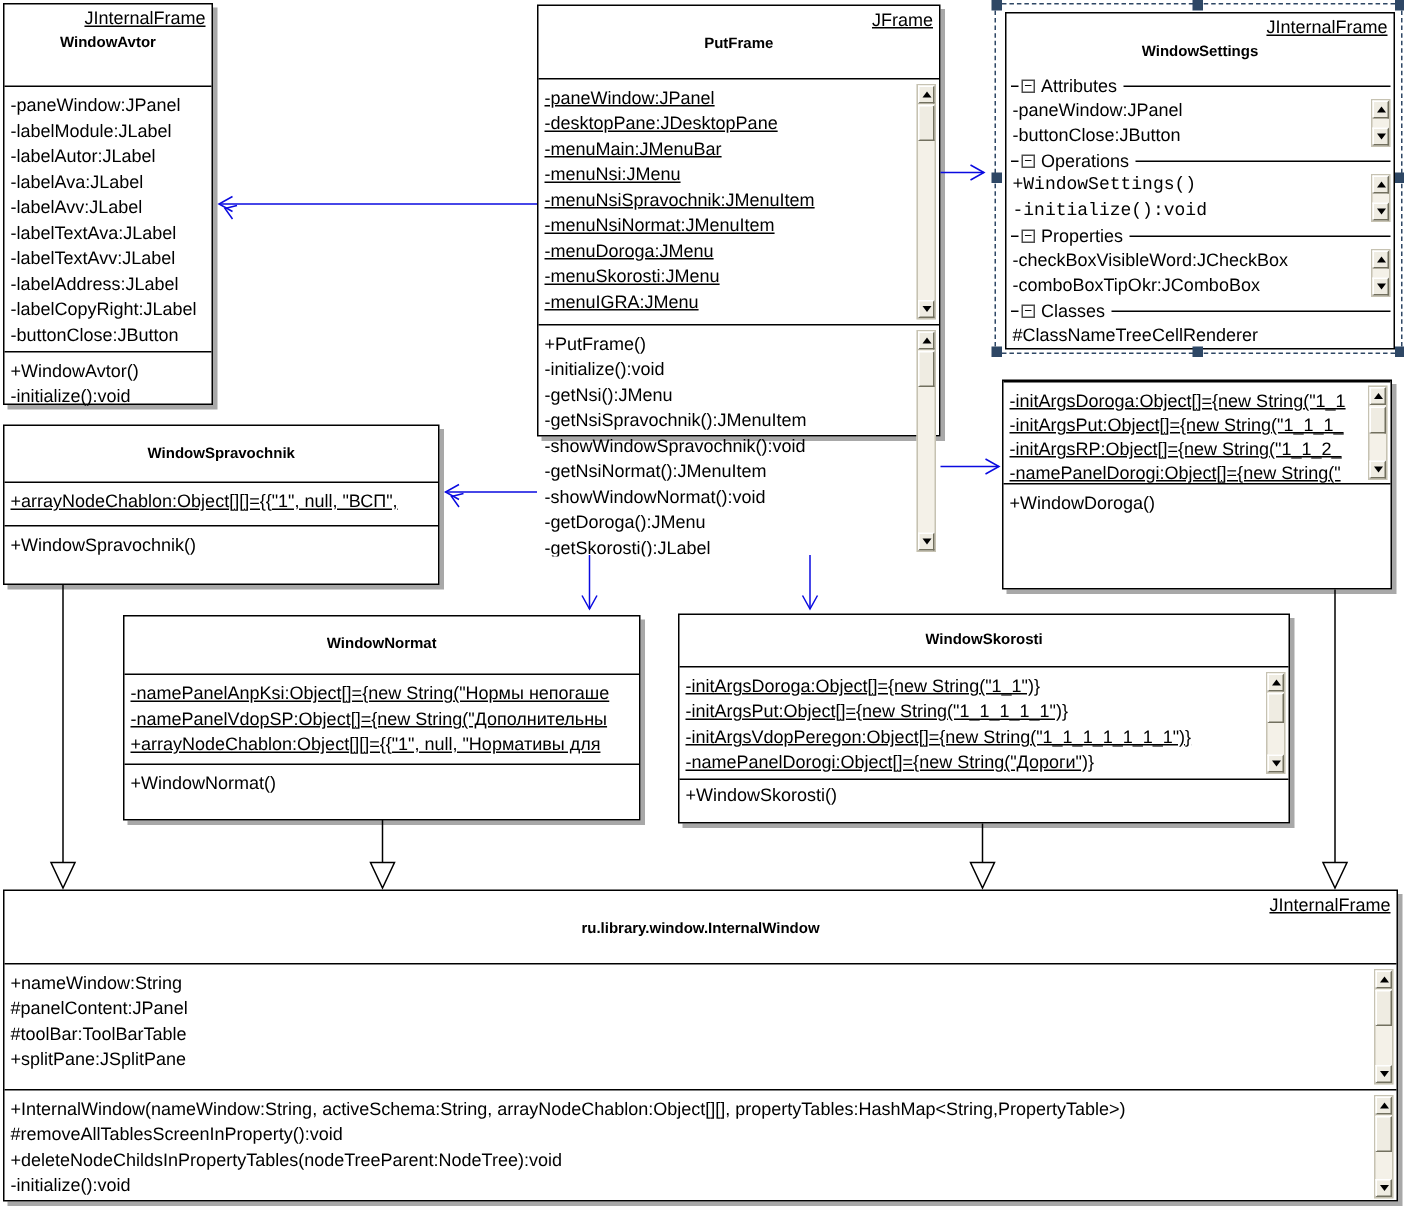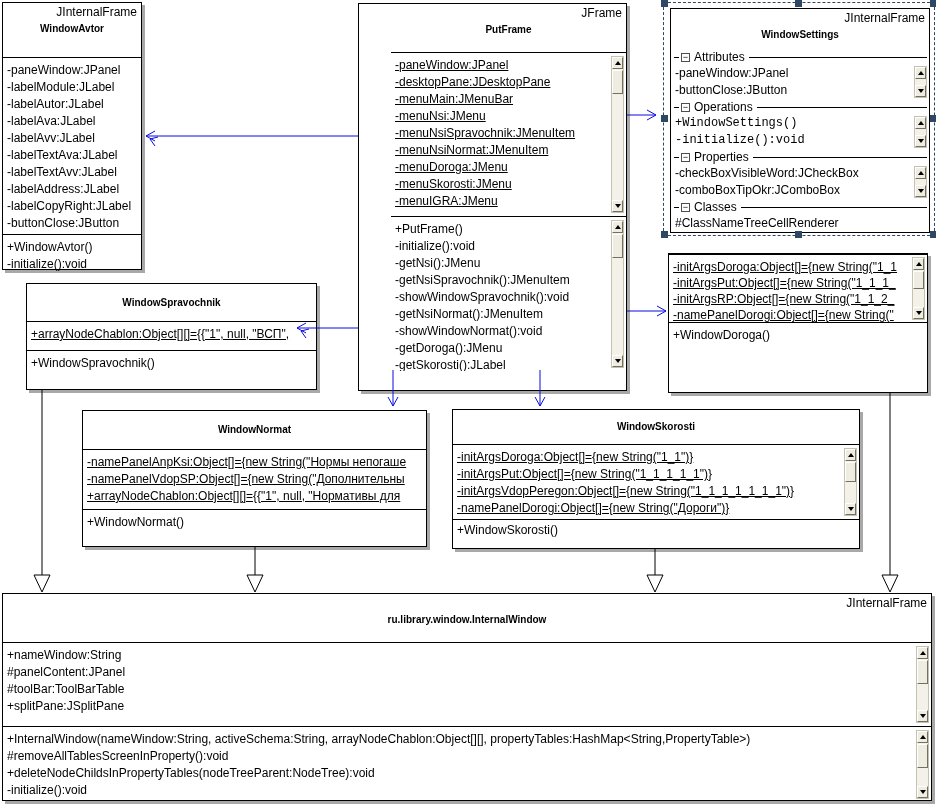--- a/index.html
+++ b/index.html
@@ -1,21 +1,21 @@
 <!DOCTYPE html>
 <html><head>
 <meta charset="utf-8">
 <style>
   html,body{margin:0;padding:0;background:#fff;}
   .canvas{position:relative;width:936px;height:807px;background:#ffffff;overflow:hidden;
           font-family:"Liberation Sans",sans-serif;color:#000;}
   .cls{position:absolute;background:#fff;border:1px solid #000;box-shadow:3px 3px 0 #a8a8a8;
        box-sizing:border-box;z-index:2;}
   .hdr{box-sizing:border-box;}
-  .stereo{font-size:12px;line-height:15px;text-align:right;padding:2px 4px 0 0;white-space:nowrap;}
+  .stereo{font-size:12px;line-height:15px;text-align:right;padding:2px 4px 0 0;white-space:nowrap;text-decoration:underline;}
   .cname{font-size:10px;font-weight:bold;text-align:center;line-height:18px;white-space:nowrap;overflow:hidden;}
   .hdr.center{display:flex;align-items:center;justify-content:center;}
   .sec{border-top:1px solid #000;position:relative;box-sizing:border-box;padding-top:4px;overflow:hidden;}
   .m{height:17px;line-height:17px;font-size:12px;padding:0 2px 0 4px;white-space:nowrap;overflow:hidden;}
   .m16{height:16px;line-height:16px;}
   .u{text-decoration:underline;}
   
   .sb{position:absolute;right:2px;width:13px;display:flex;flex-direction:column;
       background:#f4f1e8;border:1px solid #c6c2b2;box-sizing:border-box;z-index:3;}
   .sb-btn{height:12px;flex:0 0 12px;background:#efece2;border:1px solid;border-color:#ffffff #72705f #72705f #ffffff;
@@ -70,21 +70,21 @@
       <div class="m">-labelAddress:JLabel</div>
       <div class="m">-labelCopyRight:JLabel</div>
       <div class="m">-buttonClose:JButton</div>
     </div>
     <div class="sec" style="height:37px;">
       <div class="m">+WindowAvtor()</div>
       <div class="m">-initialize():void</div>
     </div>
   </div>
 
-  <div class="cls" style="left:358px;top:3px;width:269px;height:388px;padding-left:32px;">
+  <div class="cls" style="left:358px;top:3px;width:269px;height:288px;">
     <div class="hdr" style="height:48px;">
       <div class="stereo">JFrame</div>
       <div class="cname">PutFrame</div>
     </div>
     <div class="sec" style="height:164px;">
       <div class="m u">-paneWindow:JPanel</div>
       <div class="m u">-desktopPane:JDesktopPane</div>
       <div class="m u">-menuMain:JMenuBar</div>
       <div class="m u">-menuNsi:JMenu</div>
       <div class="m u">-menuNsiSpravochnik:JMenuItem</div>
@@ -192,21 +192,21 @@
       <span class="pre"></span>
       <span class="cbox">−</span>
       <span class="seclabel">Classes</span>
       <span class="rule"></span>
     </div>
     <div class="items" style="height:17px;">
       <div class="m">#ClassNameTreeCellRenderer</div>
     </div>
   </div>
 
-  <div class="cls" style="left:2px;top:283px;width:291px;height:107px;margin-left:24px;">
+  <div class="cls" style="left:2px;top:283px;width:291px;height:107px;">
     <div class="hdr center" style="height:37px;">
       <div class="cname">WindowSpravochnik</div>
     </div>
     <div class="sec" style="height:29px;">
       <div class="m u">+arrayNodeChablon:Object[][]={{"1", null, "ВСП",</div>
     </div>
     <div class="sec" style="height:41px;">
       <div class="m">+WindowSpravochnik()</div>
     </div>
   </div>

